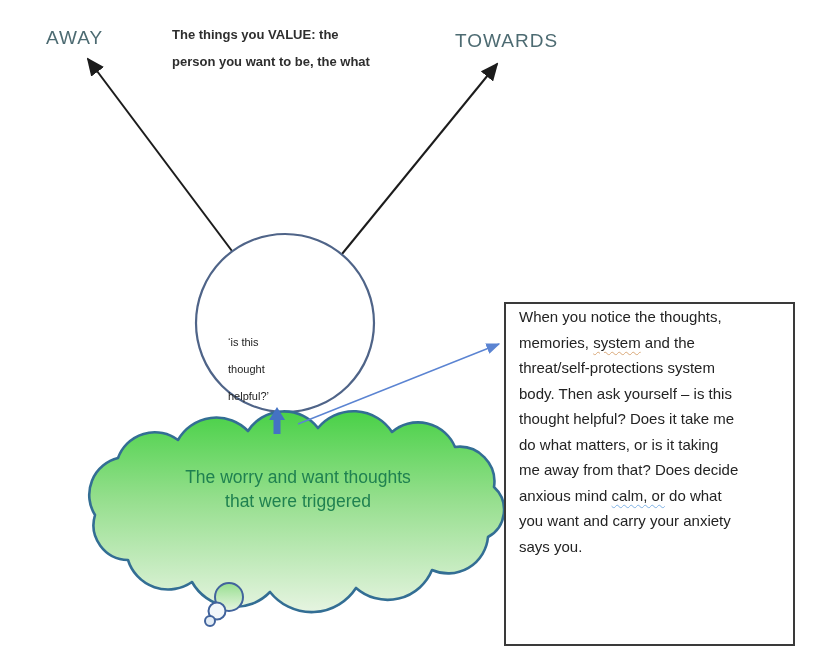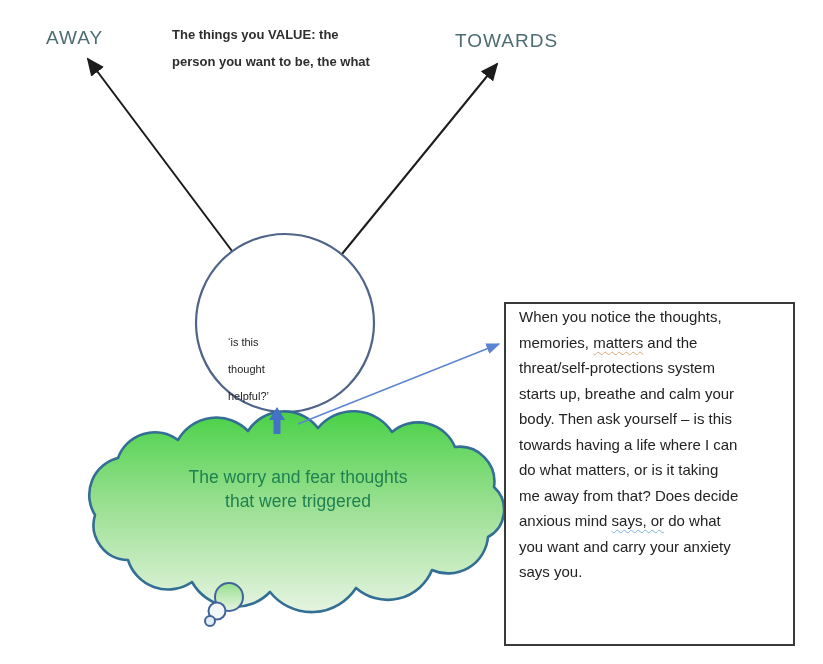--- a/index.html
+++ b/index.html
@@ -132,33 +132,32 @@
   </div>
 
 
   <div class="choice-question">
     <div>‘is this</div>
     <div>thought</div>
     <div>helpful?’</div>
   </div>
 
   <div class="cloud-label">
-    <div>The worry and fear thoughts</div>
+    <div>The worry and want thoughts</div>
     <div>that were triggered</div>
   </div>
 
   <div class="note-box">
     <div>
         <div class="nb-line">When you notice the thoughts,</div>
-        <div class="nb-line">memories, <span class="ul-spell">matters</span> and the</div>
+        <div class="nb-line">memories, <span class="ul-spell">system</span> and the</div>
         <div class="nb-line">threat/self-protections system</div>
-        <div class="nb-line">starts up, breathe and calm your</div>
         <div class="nb-line">body. Then ask yourself – is this</div>
-        <div class="nb-line">towards having a life where I can</div>
+        <div class="nb-line">thought helpful? Does it take me</div>
         <div class="nb-line">do what matters, or is it taking</div>
         <div class="nb-line">me away from that? Does decide</div>
-        <div class="nb-line">anxious mind <span class="ul-grammar">says, or</span> do what</div>
+        <div class="nb-line">anxious mind <span class="ul-grammar">calm, or</span> do what</div>
         <div class="nb-line">you want and carry your anxiety</div>
         <div class="nb-line">says you.</div>
       </div>
   </div>
 
 </div>
 
 </body></html>

